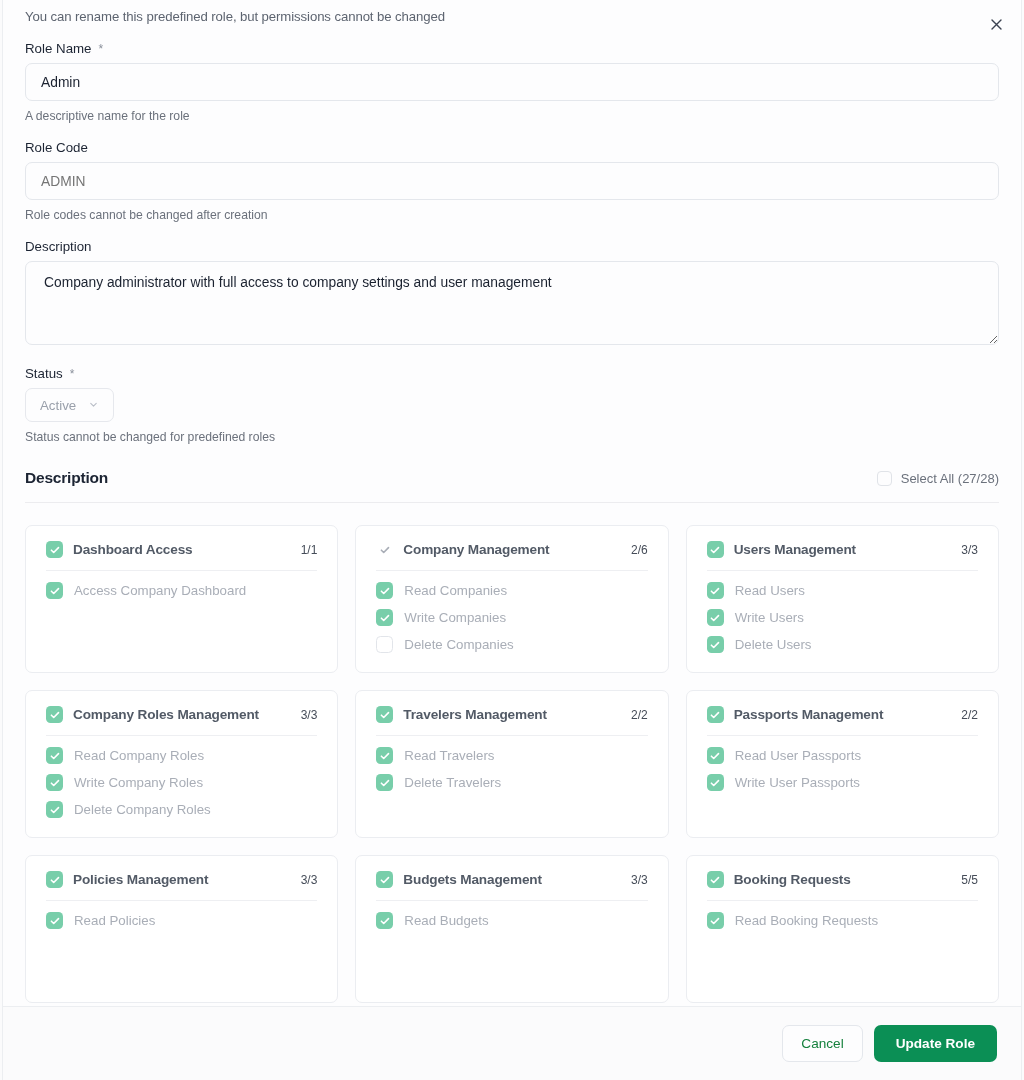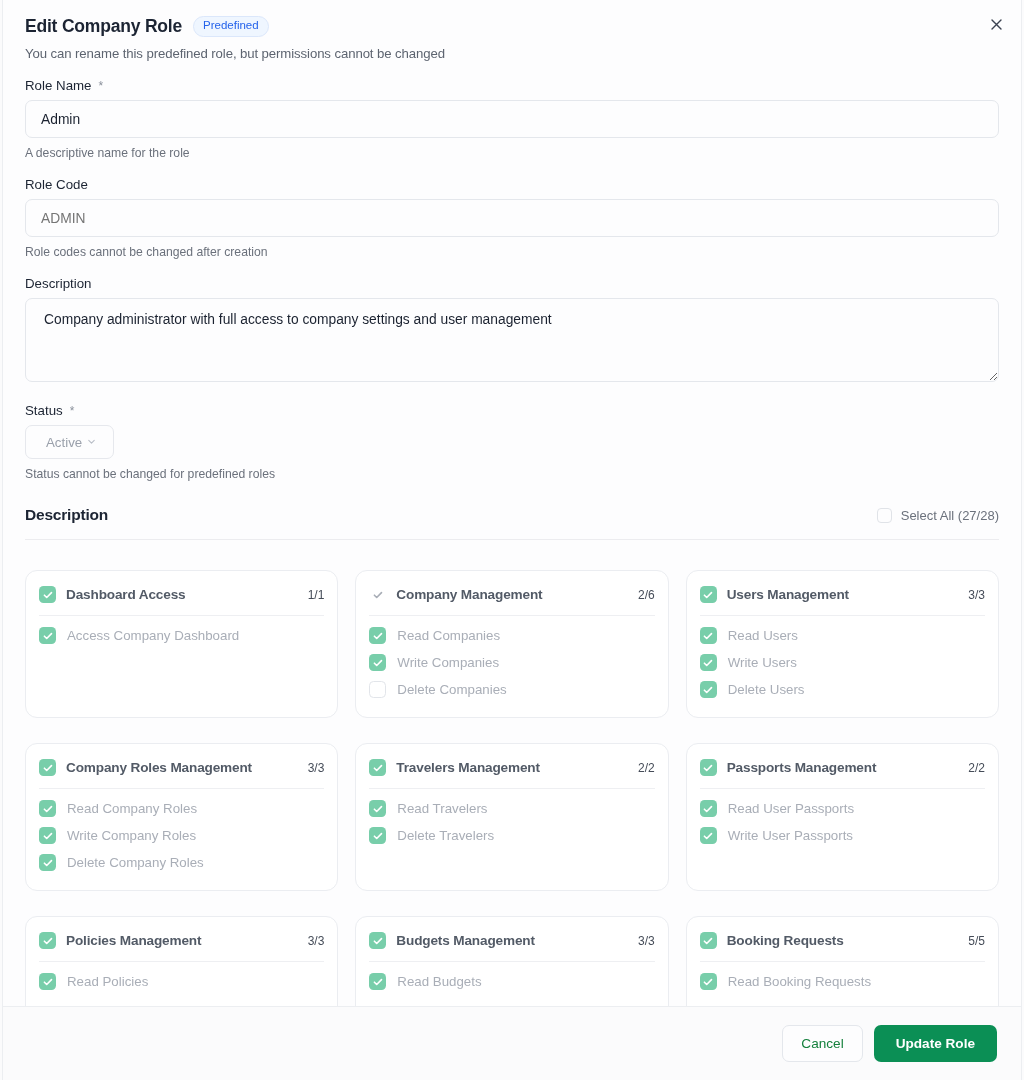--- a/index.html
+++ b/index.html
@@ -73,44 +73,43 @@
     border: 1px solid #e4e7ec; border-radius: 7px;
     background: #fdfdfe; padding: 11px 18px;
     font-size: 13.8px; color: #1b2230; line-height: 1.4;
     font-family: "Liberation Sans", sans-serif;
     resize: vertical; outline: none;
   }
 
   .fselect {
     margin-top: 7px; width: 89px; height: 34px;
     border: 1px solid #e6e8ed; border-radius: 7px;
-    background: #fdfdfe; padding: 0 20px;
+    background: #fdfdfe; padding: 0 14px;
     font-size: 13.3px; color: #9aa0ab;
     display: flex; align-items: center; justify-content: space-between;
   }
   .fselect .chev { color: #b9bec7; font-size: 10px; margin-left: 4px; }
 
   
   .perm-head {
     display: flex; align-items: center; justify-content: space-between;
     margin-top: 25px;
   }
   .perm-title { font-size: 15.5px; font-weight: 700; color: #1c2433; letter-spacing: -0.2px; }
   .selall { display: flex; align-items: center; gap: 9px; font-size: 13px; color: #6b717c; }
   .sep { height: 1px; background: #ececef; margin-top: 15px; }
 
   .grid {
     display: grid; grid-template-columns: repeat(3, 1fr);
     gap: 17px; margin-top: 22px;
   }
   .card {
-    border: 1px solid #ebedf1; border-radius: 12px;
-    background: #ffffff; padding: 15px 13px 16px;
+    border: 1px solid #ebedf1; border-radius: 7px;
+    background: #ffffff; padding: 15px 20px 16px;
     min-height: 148px;
-    margin-top: 8px;
   }
   .card-head {
     display: flex; align-items: center; gap: 10px;
   }
   .card-name {
     font-size: 13.6px; font-weight: 700; color: #525a66;
     flex: 1; letter-spacing: -0.15px;
   }
   .card-count { font-size: 12px; color: #454c58; font-weight: 400; }
   .card-rule { height: 1px; background: #eeeff2; margin: 12px 0 11px; }
@@ -146,24 +145,20 @@
   .btn-cancel { background: #fdfdfe; border-color: #e4e7ec; color: #15803d; }
   .btn-primary { background: #0b8f55; color: #ffffff; font-weight: 700; padding: 0 21px; }
 </style>
 </head>
 <body>
 
 <div class="modal">
 
   <div class="scroll-body">
 
-    <div class="hdr-row">
-      <div class="hdr-title">Edit Company Role</div>
-      <div class="badge">Predefined</div>
-    </div>
     <div class="hdr-sub">You can rename this predefined role, but permissions cannot be changed</div>
 
     <div class="field">
       <div class="flabel">
         <span>Role Name</span>
         <span class="req">*</span>
       </div>
       <input class="finput" type="text" value="Admin" style="">
       <div class="fhelp">A descriptive name for the role</div>
     </div>

